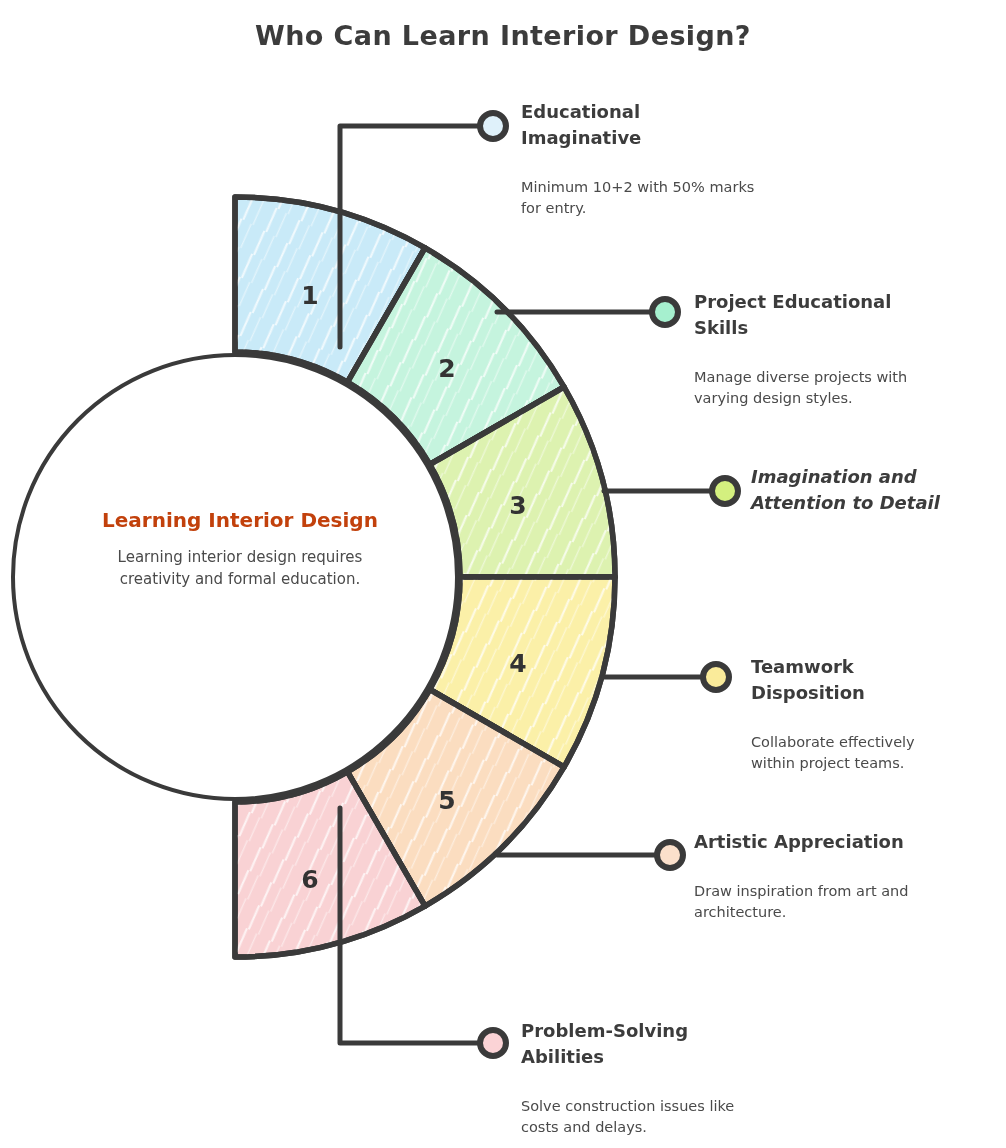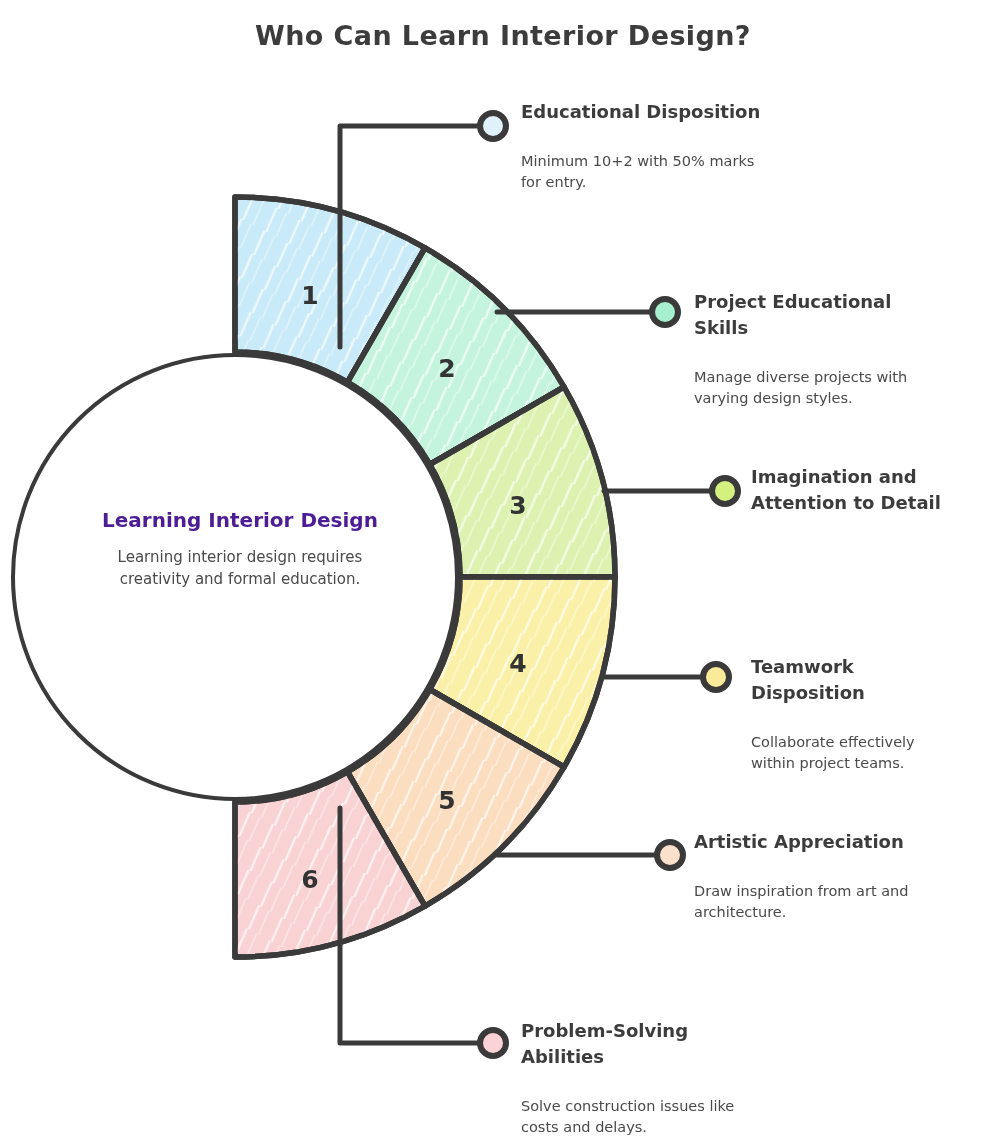--- a/index.html
+++ b/index.html
@@ -49,21 +49,21 @@
     position: absolute;
     left: 95px;
     top: 505px;
     width: 290px;
     text-align: center;
     pointer-events: none;
   }
   .center-title {
     font-size: 20px;
     font-weight: bold;
-    color: #4c1d95;
+    color: #c2410c;
     line-height: 1.32;
     font-family: "DejaVu Sans", sans-serif;
   }
   .center-desc {
     margin-top: 14px;
     font-size: 15px;
     color: #4a4a4a;
     line-height: 1.42;
     font-family: "DejaVu Sans", sans-serif;
   }
@@ -194,30 +194,30 @@
   </div>
 
   <div class="seg-num" style="left:310px; top:293px;">1</div>
   <div class="seg-num" style="left:447px; top:366px;">2</div>
   <div class="seg-num" style="left:518px; top:503px;">3</div>
   <div class="seg-num" style="left:518px; top:661px;">4</div>
   <div class="seg-num" style="left:447px; top:798px;">5</div>
   <div class="seg-num" style="left:310px; top:877px;">6</div>
 
   <div class="callout right-align" style="left:521px; top:97px; width:240px;">
-    <div class="c-title">Educational Disposition</div>
+    <div class="c-title">Educational Imaginative</div>
     <div class="c-desc">Minimum 10+2 with 50% marks for entry.</div>
   </div>
 
   <div class="callout right-align" style="left:694px; top:287px; width:235px;">
     <div class="c-title">Project Educational Skills</div>
     <div class="c-desc">Manage diverse projects with varying design styles.</div>
   </div>
 
-  <div class="callout right-align" style="left:751px; top:462px; width:250px;">
+  <div class="callout right-align" style="left:751px; top:462px; width:250px;font-style:italic;">
     <div class="c-title">Imagination and Attention to Detail</div>
   </div>
 
   <div class="callout right-align" style="left:751px; top:652px; width:210px;">
     <div class="c-title">Teamwork Disposition</div>
     <div class="c-desc">Collaborate effectively within project teams.</div>
   </div>
 
   <div class="callout right-align" style="left:521px; top:1016px; width:250px;">
     <div class="c-title">Problem-Solving Abilities</div>

